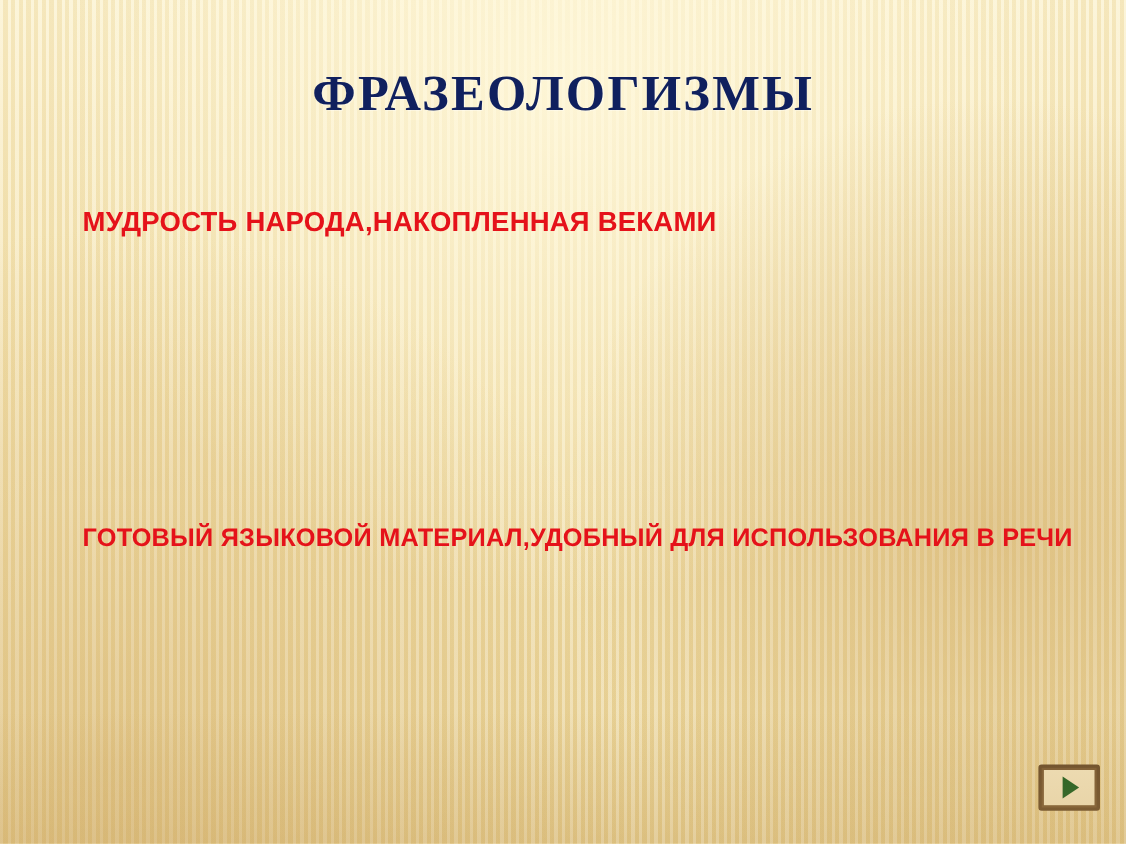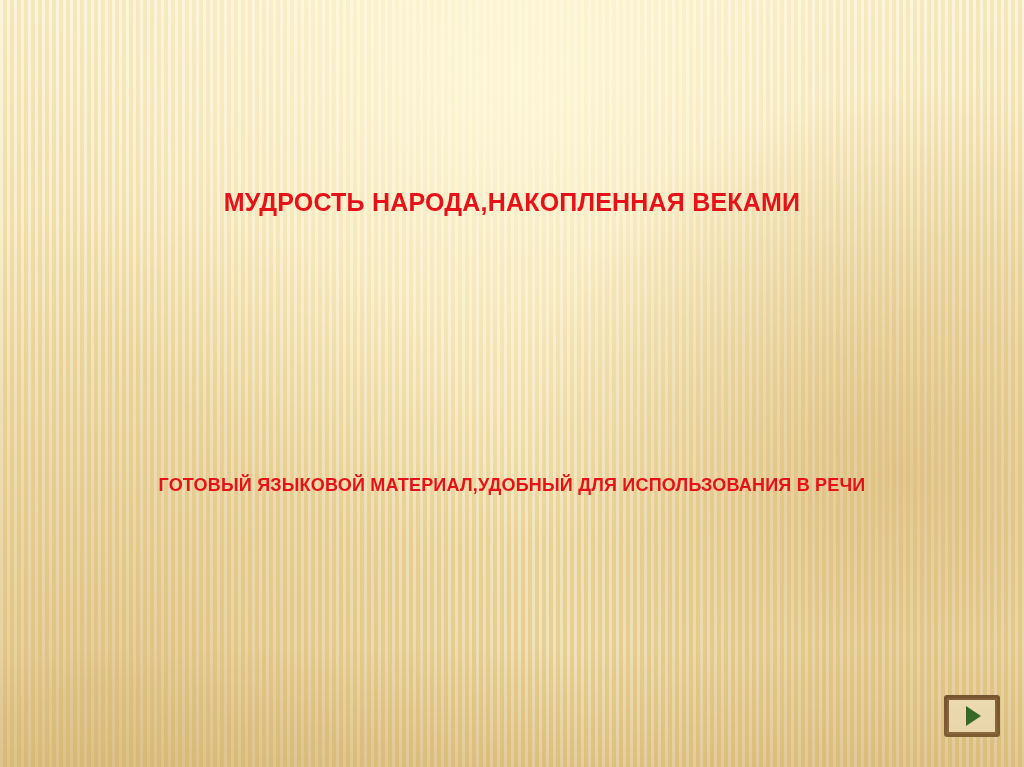--- a/index.html
+++ b/index.html
@@ -50,41 +50,41 @@
     font-weight: bold;
     letter-spacing: 2px;
     color: #10205e;
     font-family: "Liberation Serif", serif;
     text-shadow: 1px 1px 0 rgba(255,255,255,0.35);
   }
   .line {
     position: absolute;
     left: 60px;
     width: 904px;
-    text-align: center;
     font-weight: bold;
     line-height: 1.28;
+    padding-left: 15px;
   }
   .line-1 {
     top: 186px;
     font-size: 25px;
     color: #e5121a;
     letter-spacing: 0.2px;
   }
   .line-2 {
     top: 286px;
     font-size: 26px;
     color: #b8242c;
     text-decoration: underline;
     text-underline-offset: 3px;
     letter-spacing: 0.2px;
   }
   .line-3 {
     top: 474px;
-    font-size: 18px;
+    font-size: 23px;
     color: #e5121a;
     letter-spacing: 0.2px;
   }
   .next-button {
     position: absolute;
     right: 24px;
     bottom: 30px;
     width: 56px;
     height: 42px;
     box-sizing: border-box;
@@ -111,20 +111,21 @@
     border-top: 10px solid transparent;
     border-bottom: 10px solid transparent;
     margin-left: 3px;
   }
 </style>
 </head>
 <body>
 
 <div class="slide">
 
+  <div class="title">ФРАЗЕОЛОГИЗМЫ</div>
 
   <div class="line line-1">МУДРОСТЬ НАРОДА,НАКОПЛЕННАЯ ВЕКАМИ</div>
 
 
   <div class="line line-3">ГОТОВЫЙ ЯЗЫКОВОЙ МАТЕРИАЛ,УДОБНЫЙ ДЛЯ ИСПОЛЬЗОВАНИЯ В РЕЧИ</div>
 
   <div class="next-button">
     <div class="inner">
       <div class="triangle"></div>
     </div>

